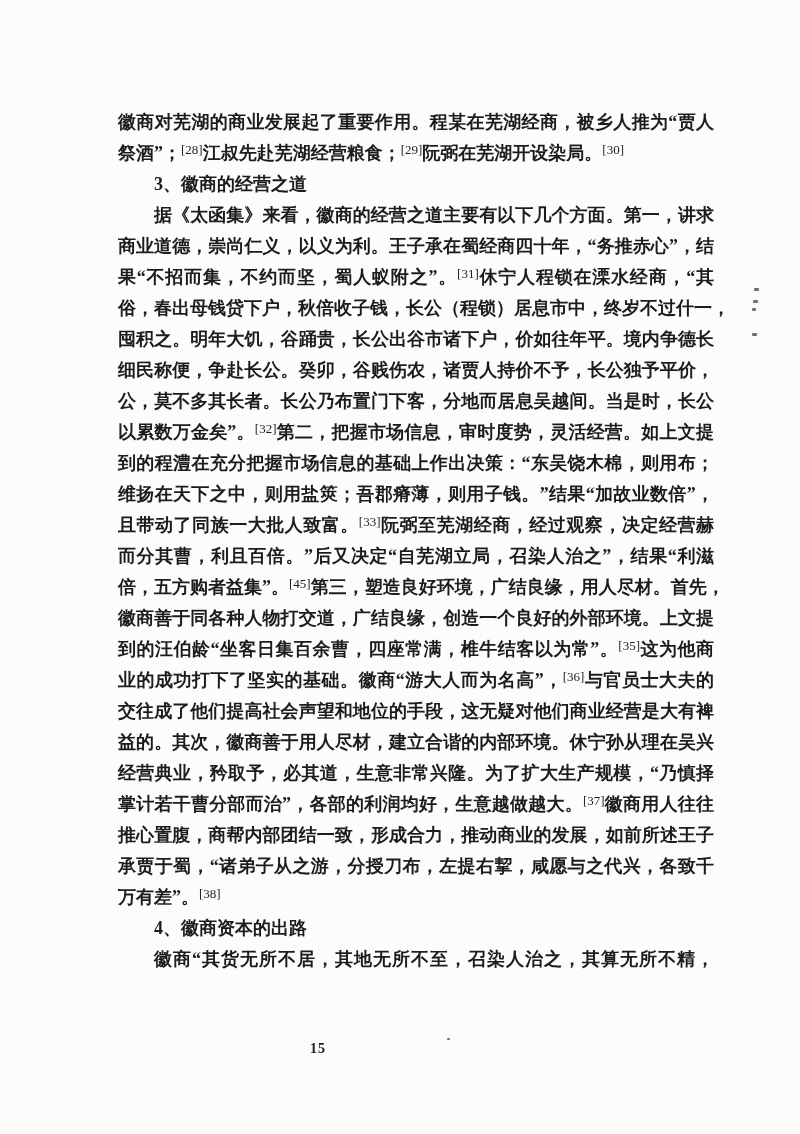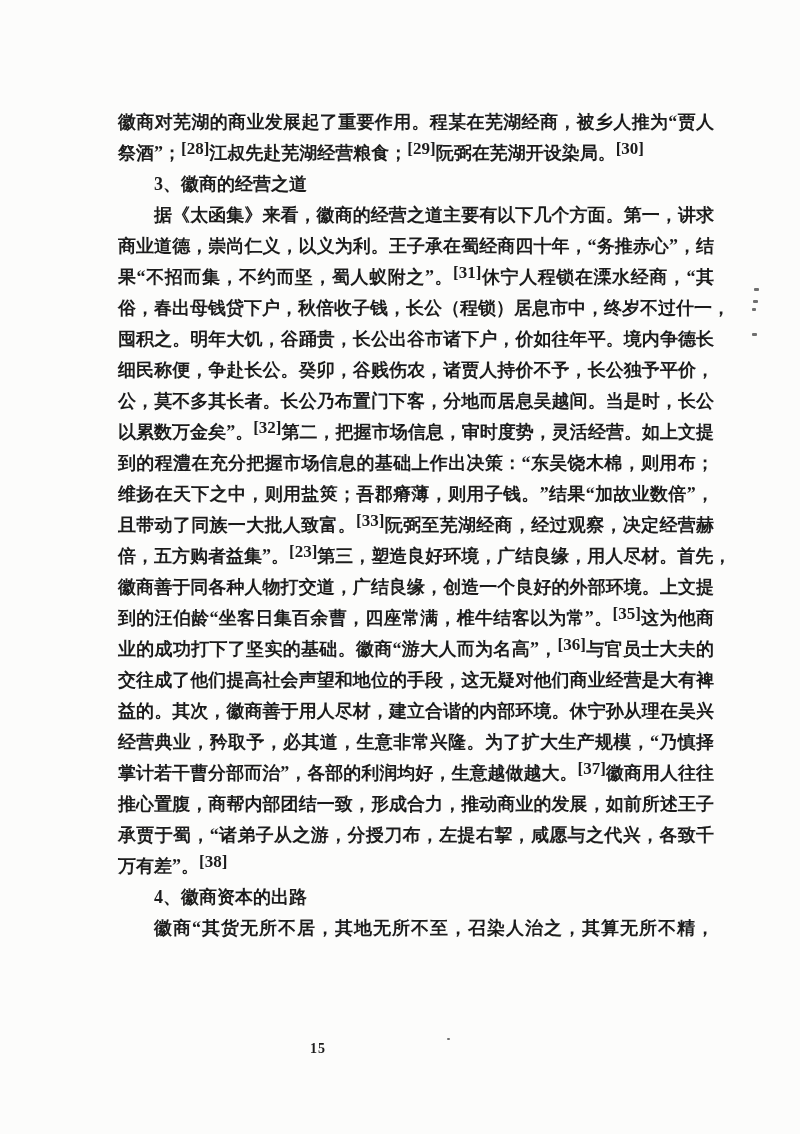--- a/index.html
+++ b/index.html
@@ -34,22 +34,22 @@
     text-align-last: justify;
     text-justify: inter-character;
     letter-spacing: 0;
   }
   .line.p-end, .line.heading {
     text-align: left;
     text-align-last: left;
   }
   .line.p-start { padding-left: 36px; }
   .line sup {
-    font-size: 17px;
-    font-weight: 700;
+    font-size: 13px;
+    font-weight: 400;
     vertical-align: 5px;
     line-height: 0;
     letter-spacing: 0;
   }
   .page-number {
     position: absolute;
     left: 0; top: 1041px;
     width: 636px;
     text-align: center;
     font-size: 14px;
@@ -74,21 +74,22 @@
       <div class="line">商业道德，崇尚仁义，以义为利。王子承在蜀经商四十年，“务推赤心”，结</div>
       <div class="line">果“不招而集，不约而坚，蜀人蚁附之”。<sup>[31]</sup>休宁人程锁在溧水经商，“其</div>
       <div class="line">俗，春出母钱贷下户，秋倍收子钱，长公（程锁）居息市中，终岁不过什一，</div>
       <div class="line">囤积之。明年大饥，谷踊贵，长公出谷市诸下户，价如往年平。境内争德长</div>
       <div class="line">细民称便，争赴长公。癸卯，谷贱伤农，诸贾人持价不予，长公独予平价，</div>
       <div class="line">公，莫不多其长者。长公乃布置门下客，分地而居息吴越间。当是时，长公</div>
       <div class="line">以累数万金矣”。<sup>[32]</sup>第二，把握市场信息，审时度势，灵活经营。如上文提</div>
       <div class="line">到的程澧在充分把握市场信息的基础上作出决策：“东吴饶木棉，则用布；</div>
       <div class="line">维扬在天下之中，则用盐筴；吾郡瘠薄，则用子钱。”结果“加故业数倍”，</div>
       <div class="line">且带动了同族一大批人致富。<sup>[33]</sup>阮弼至芜湖经商，经过观察，决定经营赫</div>
-      <div class="line">倍，五方购者益集”。<sup>[23]</sup>第三，塑造良好环境，广结良缘，用人尽材。首先，</div>
+      <div class="line">而分其曹，利且百倍。”后又决定“自芜湖立局，召染人治之”，结果“利滋</div>
+      <div class="line">倍，五方购者益集”。<sup>[45]</sup>第三，塑造良好环境，广结良缘，用人尽材。首先，</div>
       <div class="line">徽商善于同各种人物打交道，广结良缘，创造一个良好的外部环境。上文提</div>
       <div class="line">到的汪伯龄“坐客日集百余曹，四座常满，椎牛结客以为常”。<sup>[35]</sup>这为他商</div>
       <div class="line">业的成功打下了坚实的基础。徽商“游大人而为名高”，<sup>[36]</sup>与官员士大夫的</div>
       <div class="line">交往成了他们提高社会声望和地位的手段，这无疑对他们商业经营是大有裨</div>
       <div class="line">益的。其次，徽商善于用人尽材，建立合谐的内部环境。休宁孙从理在吴兴</div>
       <div class="line">经营典业，矜取予，必其道，生意非常兴隆。为了扩大生产规模，“乃慎择</div>
       <div class="line">掌计若干曹分部而治”，各部的利润均好，生意越做越大。<sup>[37]</sup>徽商用人往往</div>
       <div class="line">推心置腹，商帮内部团结一致，形成合力，推动商业的发展，如前所述王子</div>
       <div class="line">承贾于蜀，“诸弟子从之游，分授刀布，左提右挈，咸愿与之代兴，各致千</div>
       <div class="line p-end">万有差”。<sup>[38]</sup></div>

